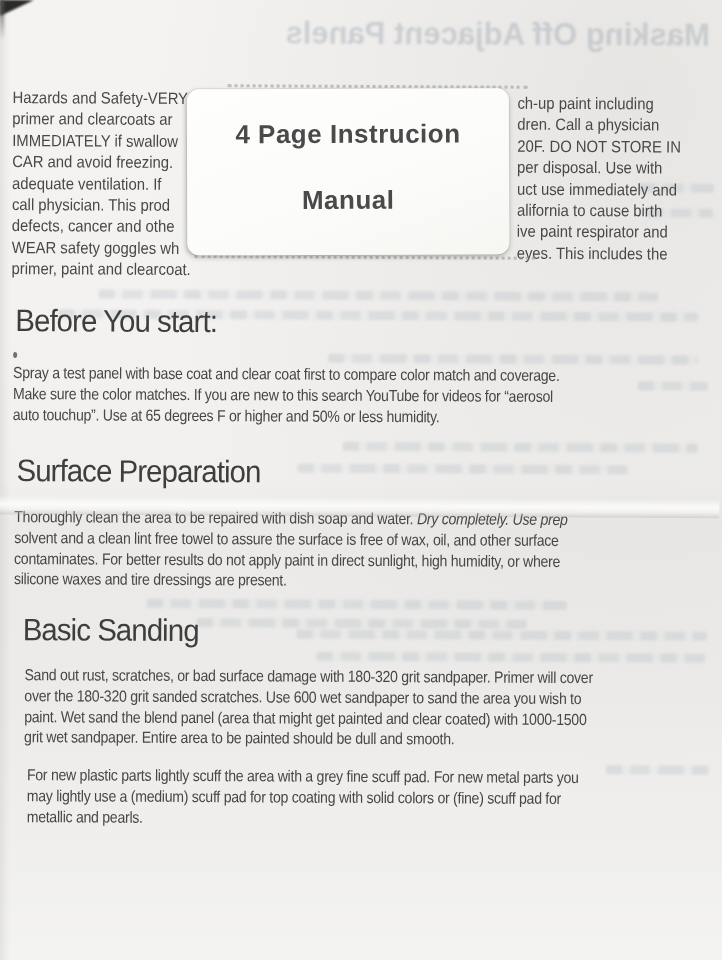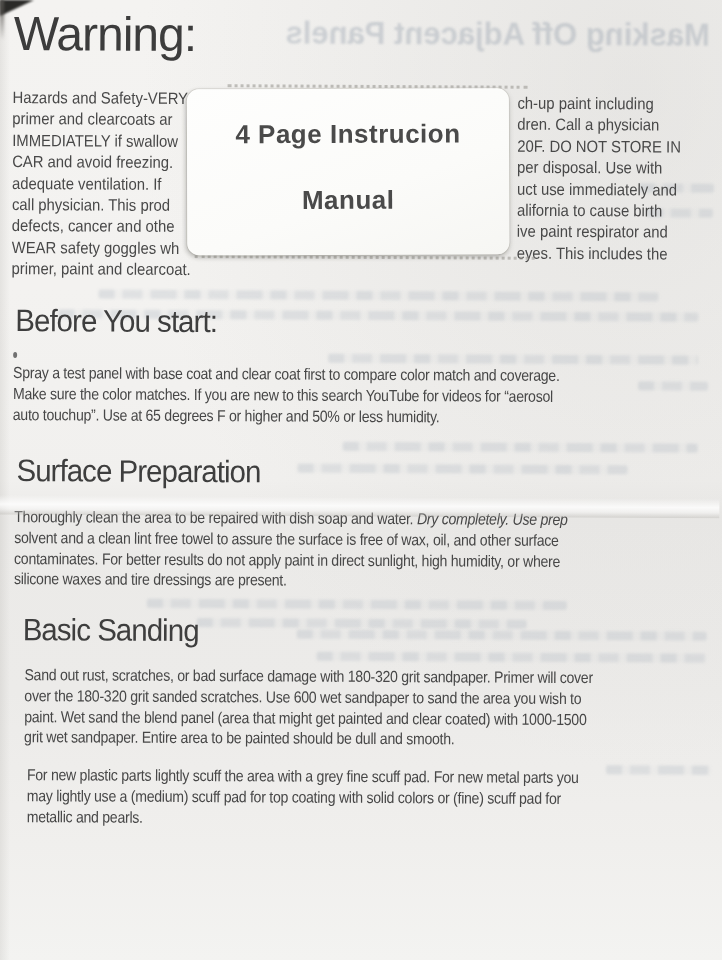--- a/index.html
+++ b/index.html
@@ -104,21 +104,20 @@
     <div class="gl" style="left:345px;top:440px;width:355px"></div>
     <div class="gl" style="left:300px;top:462px;width:330px"></div>
     <div class="gl" style="left:640px;top:180px;width:75px"></div>
     <div class="gl" style="left:648px;top:205px;width:66px"></div>
     <div class="gl" style="left:150px;top:598px;width:420px"></div>
     <div class="gl" style="left:200px;top:617px;width:330px"></div>
     <div class="gl" style="left:300px;top:628px;width:410px"></div>
     <div class="gl" style="left:320px;top:650px;width:390px"></div>
     <div class="gl" style="left:610px;top:762px;width:105px"></div>
 
-    <div class="h1">Warning:</div>
 
     <div id="warn-block">
         <div class="warn-line" style="top: 0px;"><span class="wl">Hazards and Safety-VERY</span><span class="wr">ch-up paint including</span></div>
         <div class="warn-line" style="top: 21.4px;"><span class="wl">primer and clearcoats ar</span><span class="wr">dren. Call a physician</span></div>
         <div class="warn-line" style="top: 42.8px;"><span class="wl">IMMEDIATELY if swallow</span><span class="wr">20F. DO NOT STORE IN</span></div>
         <div class="warn-line" style="top: 64.2px;"><span class="wl">CAR and avoid freezing.</span><span class="wr">per disposal. Use with</span></div>
         <div class="warn-line" style="top: 85.6px;"><span class="wl">adequate ventilation. If</span><span class="wr">uct use immediately and</span></div>
         <div class="warn-line" style="top: 107px;"><span class="wl">call physician. This prod</span><span class="wr">alifornia to cause birth</span></div>
         <div class="warn-line" style="top: 128.4px;"><span class="wl">defects, cancer and othe</span><span class="wr">ive paint respirator and</span></div>
         <div class="warn-line" style="top: 149.8px;"><span class="wl">WEAR safety goggles wh</span><span class="wr">eyes. This includes the</span></div>

